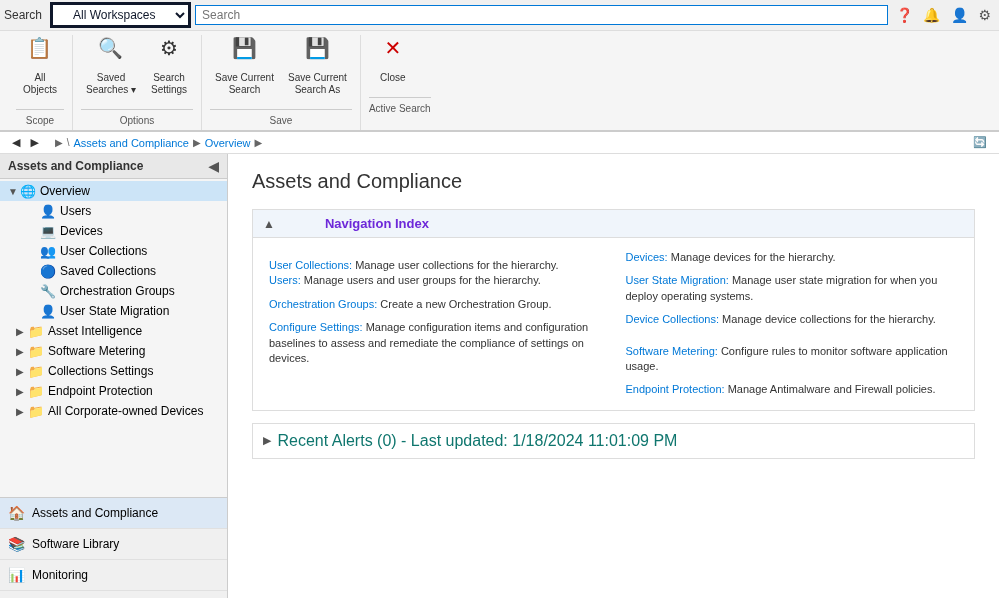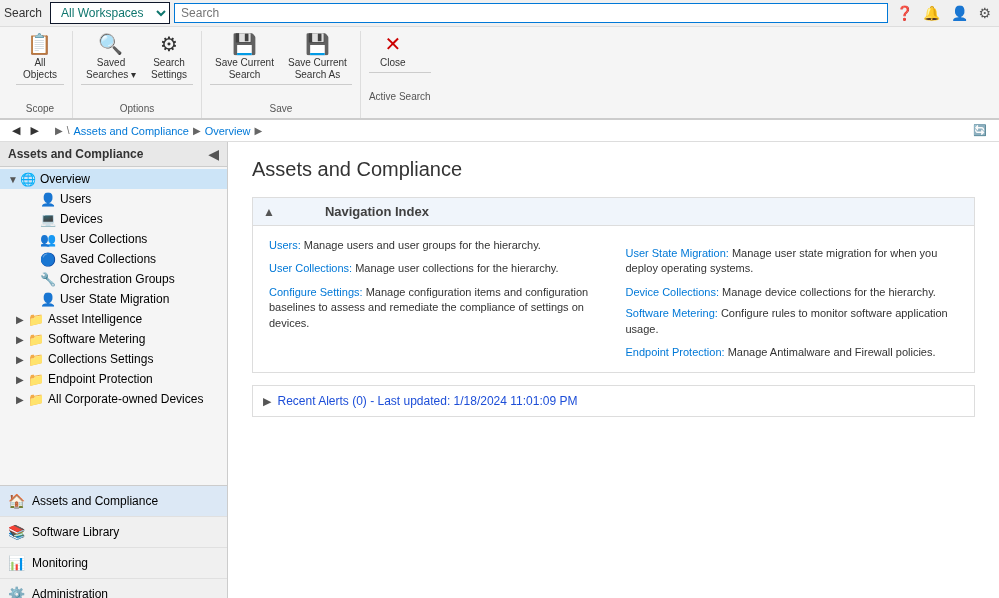--- a/index.html
+++ b/index.html
@@ -2,36 +2,36 @@
 <html><head>
   <meta charset="utf-8">
   <style>
     * { box-sizing: border-box; margin: 0; padding: 0; }
     body { font-family: 'Segoe UI', Arial, sans-serif; font-size: 12px; background: #f0f0f0; color: #000; overflow: hidden; }
 
     
     .toolbar { background: #f5f5f5; border-bottom: 1px solid #ccc; }
     .toolbar-top { display: flex; align-items: center; padding: 2px 4px; gap: 4px; background: #f0f0f0; border-bottom: 1px solid #ddd; }
     .toolbar-title { font-size: 12px; color: #333; margin-right: 4px; }
-    .search-scope { background: #fff; border: 1px solid #0f172a; padding: 2px 6px; font-size: 12px; color: #0f766e; min-width: 120px; }
+    .search-scope { background: #fff; border: 3px solid #0f172a; padding: 2px 16px; font-size: 12px; color: #0f172a; min-width: 120px; }
     .search-input-wrap { flex: 1; display: flex; }
     .search-input-wrap input { flex: 1; border: 1px solid #0078d7; padding: 2px 6px; font-size: 12px; outline: none; }
     .toolbar-icons { display: flex; gap: 2px; align-items: center; }
     .toolbar-icon-btn { background: none; border: none; cursor: pointer; padding: 2px 4px; font-size: 14px; color: #555; }
 
     
     .ribbon { background: #f5f5f5; border-bottom: 1px solid #ccc; padding: 4px 8px 0; }
     .ribbon-groups { display: flex; gap: 0; }
     .ribbon-group { display: flex; flex-direction: column; border-right: 1px solid #ddd; padding: 0 8px 4px; min-width: 60px; }
     .ribbon-group:last-child { border-right: none; }
-    .ribbon-group-label { font-size: 10px; color: #555; text-align: center; margin-top: 0; border-top: 1px solid #ccc; padding-top: 18px; }
+    .ribbon-group-label { font-size: 10px; color: #555; text-align: center; margin-top: 10px; border-top: 1px solid #ccc; padding-top: 5px; }
     .ribbon-buttons { display: flex; gap: 4px; align-items: flex-end; }
     .ribbon-btn { display: flex; flex-direction: column; align-items: center; background: none; border: 1px solid transparent; cursor: pointer; padding: 2px 4px; min-width: 48px; font-size: 10px; color: #333; }
     .ribbon-btn .btn-icon { font-size: 20px; line-height: 1; }
-    .ribbon-btn .btn-label { font-size: 10px; text-align: center; line-height: 1.2; margin-top: 3px; white-space: pre-line; }
+    .ribbon-btn .btn-label { font-size: 10px; text-align: center; line-height: 1.2; margin-top: 14px; white-space: pre-line; }
 
     
     .breadcrumb-bar { background: #fff; border-bottom: 1px solid #ddd; padding: 2px 8px; display: flex; align-items: center; gap: 4px; font-size: 11px; }
     .breadcrumb-nav { display: flex; gap: 2px; margin-right: 8px; }
     .nav-btn { background: none; border: 1px solid transparent; cursor: pointer; padding: 1px 3px; font-size: 11px; color: #333; }
     .breadcrumb-arrow { color: #666; font-size: 10px; }
     .breadcrumb-item { color: #0078d7; cursor: pointer; }
     .breadcrumb-right { margin-left: auto; display: flex; gap: 4px; }
 
     
@@ -57,31 +57,31 @@
     .bottom-nav-icon { width: 18px; height: 18px; flex-shrink: 0; display: flex; align-items: center; justify-content: center; font-size: 14px; }
     .bottom-nav-label { font-size: 12px; color: #000; }
 
     
     .content { flex: 1; background: #fff; overflow-y: auto; padding: 16px 24px; }
     .content-title { font-size: 20px; font-weight: 300; color: #333; margin-bottom: 16px; }
 
     .nav-index-panel { border: 1px solid #ddd; margin-bottom: 12px; }
     .nav-index-header { display: flex; align-items: center; gap: 6px; padding: 6px 10px; background: #f0f5fb; border-bottom: 1px solid #ddd; cursor: pointer; }
     .nav-index-header-icon { font-size: 12px; color: #555; }
-    .nav-index-header-label { font-size: 13px; font-weight: bold; color: #404040; padding-left: 44px; }
+    .nav-index-header-label { font-size: 13px; font-weight: bold; color: #6d28d9; padding-left: 44px; }
     .nav-index-body { padding: 12px 16px; display: grid; grid-template-columns: 1fr 1fr; gap: 8px 24px; }
 
     .nav-item-row { font-size: 11px; line-height: 1.4; }
     .nav-item-link { color: #0078d7; cursor: pointer; text-decoration: none; }
     .nav-item-desc { color: #333; }
 
     .alerts-panel { border: 1px solid #ddd; margin-top: 8px; }
     .alerts-header { display: flex; align-items: center; gap: 6px; padding: 8px 10px; cursor: pointer; }
     .alerts-header-icon { font-size: 11px; color: #555; }
-    .alerts-header-label { font-size: 12px; color: #1d4ed8; }
+    .alerts-header-label { font-size: 16px; color: #0f766e; }
 
     
     .icon-overview { color: #4caf50; }
   </style>
 </head>
 <body>
 
 <div class="toolbar">
   <div class="toolbar-top">
     <span class="toolbar-title">Search</span>
@@ -280,44 +280,52 @@
     <h1 class="content-title">Assets and Compliance</h1>
 
     <div class="nav-index-panel">
       <div class="nav-index-header">
         <span class="nav-index-header-icon">▲</span>
         <span class="nav-index-header-label">Navigation Index</span>
       </div>
       <div class="nav-index-body">
 
         <div>
+          <div class="nav-item-row" style="margin-top:8px;">
+            <a class="nav-item-link">User Collections:</a>
+            <span class="nav-item-desc"> Manage user collections for the hierarchy.</span>
+          </div>
           <div class="nav-item-row">
             <a class="nav-item-link">Users:</a>
             <span class="nav-item-desc"> Manage users and user groups for the hierarchy.</span>
           </div>
           <div class="nav-item-row" style="margin-top:8px;">
-            <a class="nav-item-link">User Collections:</a>
-            <span class="nav-item-desc"> Manage user collections for the hierarchy.</span>
+            <a class="nav-item-link">Orchestration Groups:</a>
+            <span class="nav-item-desc"> Create a new Orchestration Group.</span>
           </div>
           <div class="nav-item-row" style="margin-top:8px;">
             <a class="nav-item-link">Configure Settings:</a>
             <span class="nav-item-desc"> Manage configuration items and configuration baselines to assess and remediate the compliance of settings on devices.</span>
           </div>
         </div>
 
         <div>
+          <div class="nav-item-row">
+            <a class="nav-item-link">Devices:</a>
+            <span class="nav-item-desc"> Manage devices for the hierarchy.</span>
+          </div>
           <div class="nav-item-row" style="margin-top:8px;">
             <a class="nav-item-link">User State Migration:</a>
             <span class="nav-item-desc"> Manage user state migration for when you deploy operating systems.</span>
           </div>
           <div class="nav-item-row" style="margin-top:8px;">
             <a class="nav-item-link">Device Collections:</a>
             <span class="nav-item-desc"> Manage device collections for the hierarchy.</span>
           </div>
-          <div class="nav-item-row" style="margin-top:6px;">
+          <div class="nav-item-row" style="margin-top:16px;">
             <a class="nav-item-link">Software Metering:</a>
             <span class="nav-item-desc"> Configure rules to monitor software application usage.</span>
           </div>
           <div class="nav-item-row" style="margin-top:8px;">
             <a class="nav-item-link">Endpoint Protection:</a>
             <span class="nav-item-desc"> Manage Antimalware and Firewall policies.</span>
           </div>
         </div>
       </div>
     </div>

